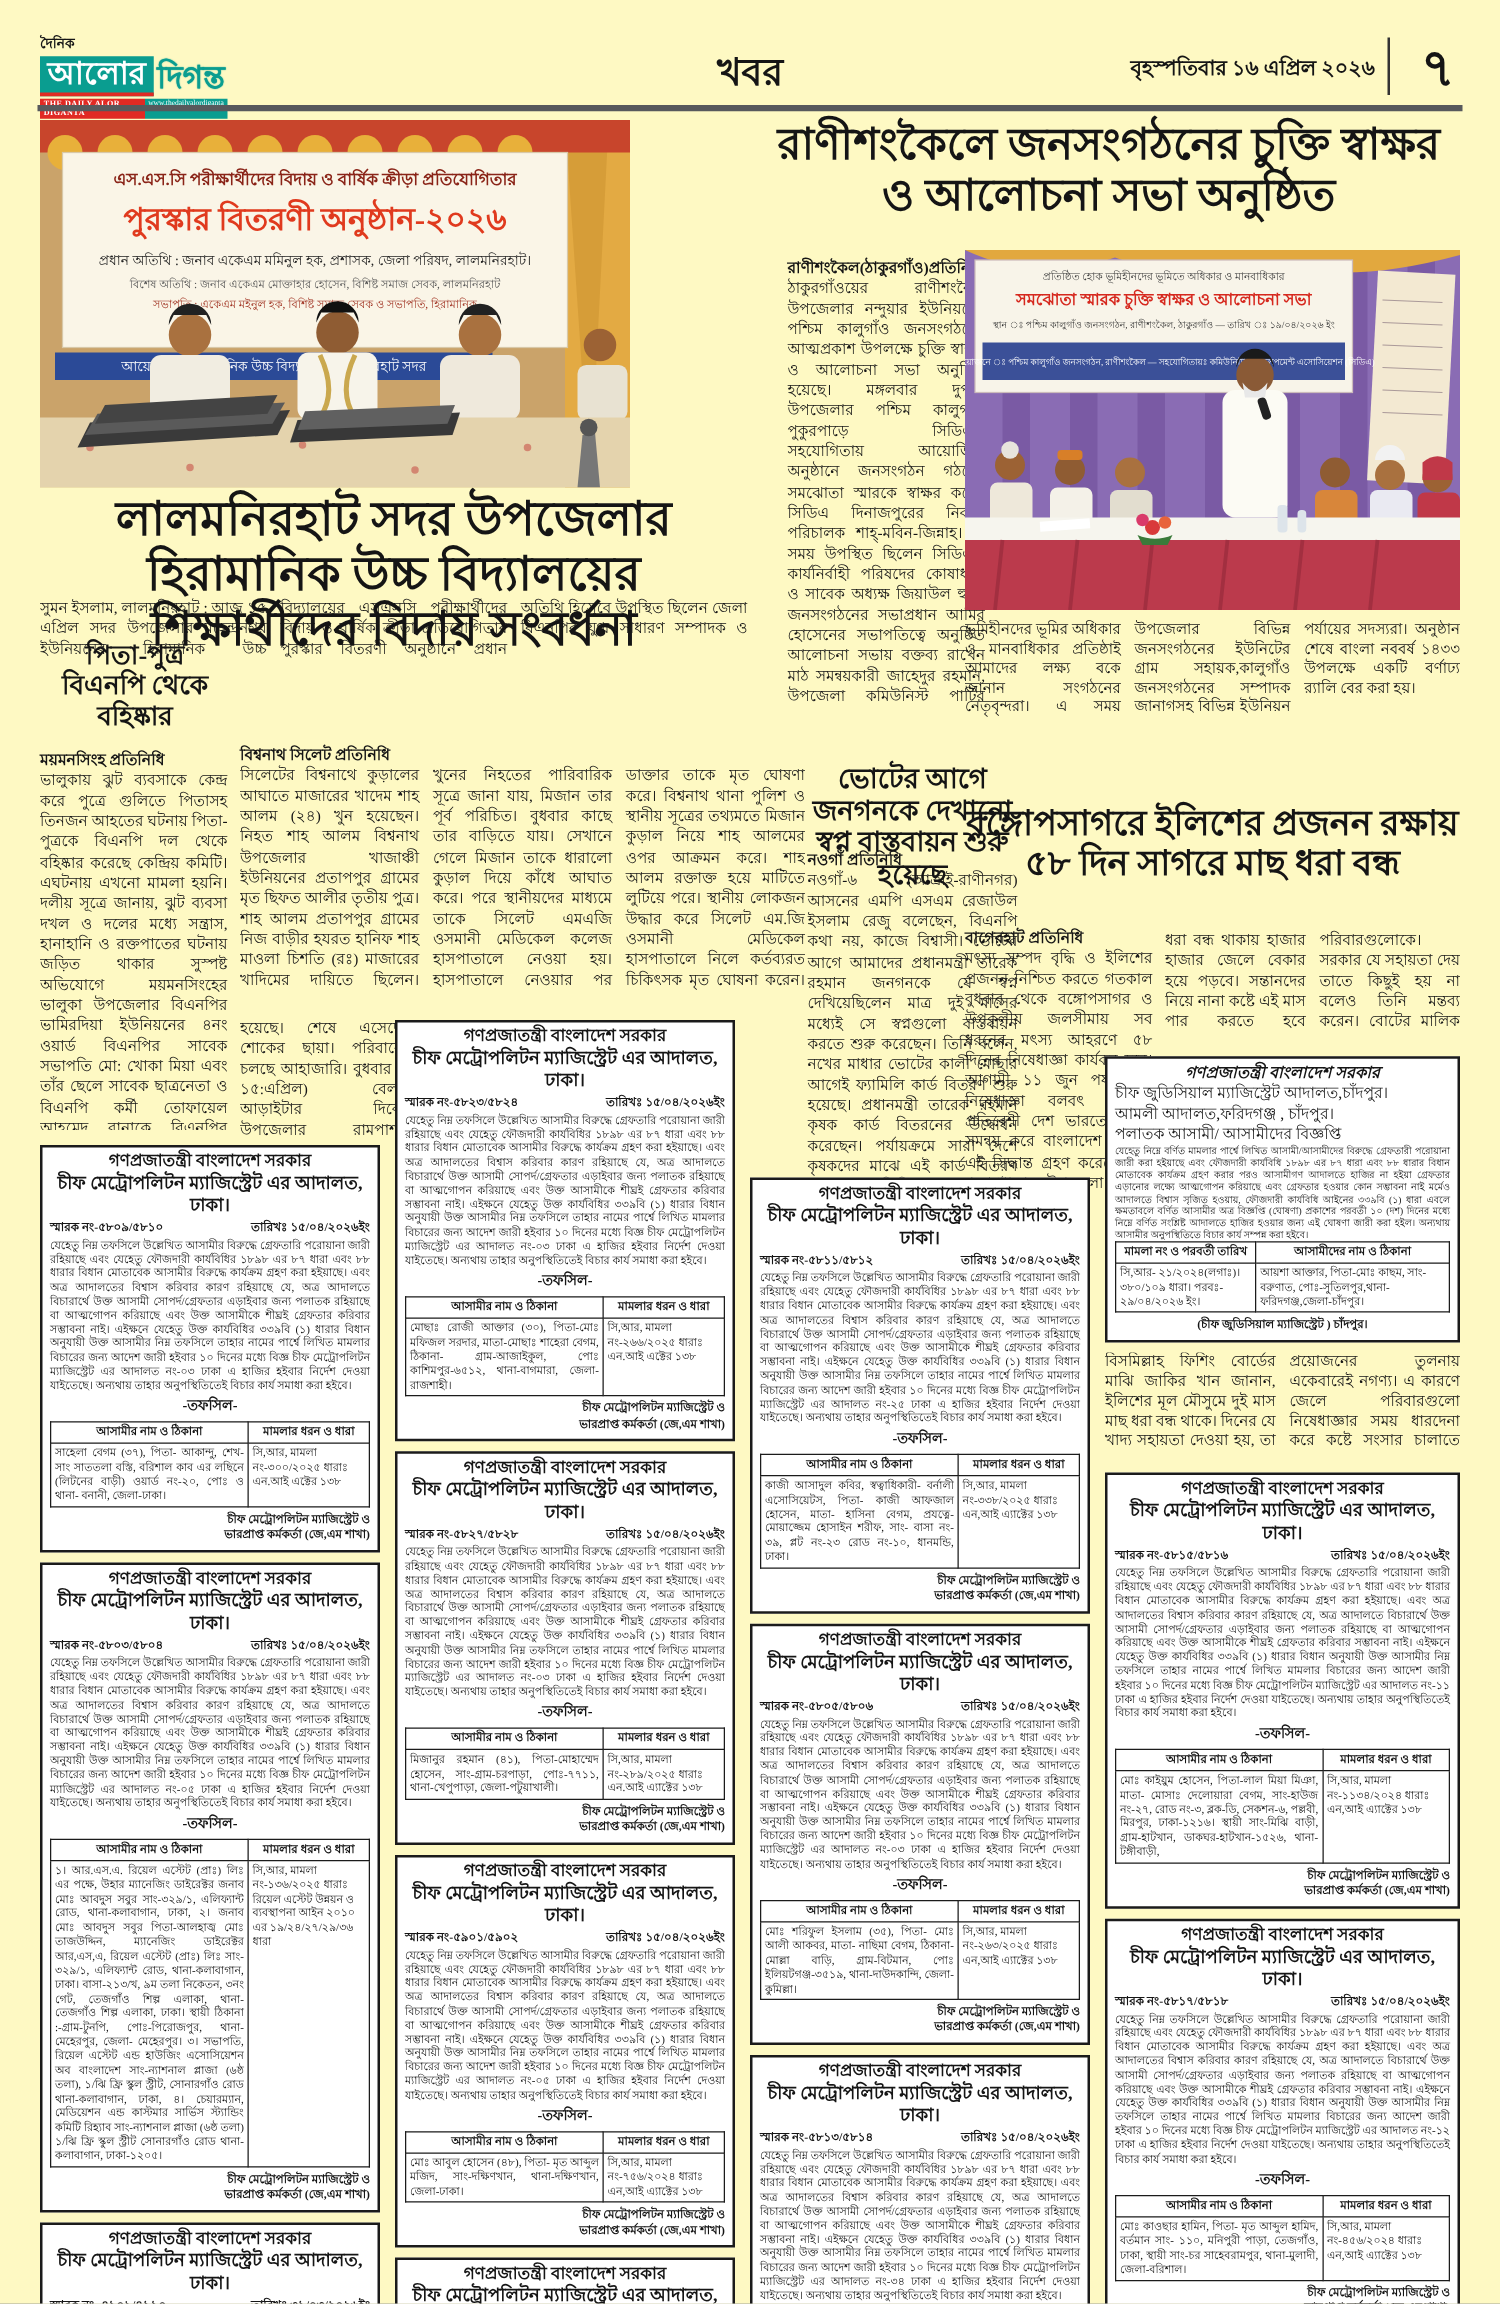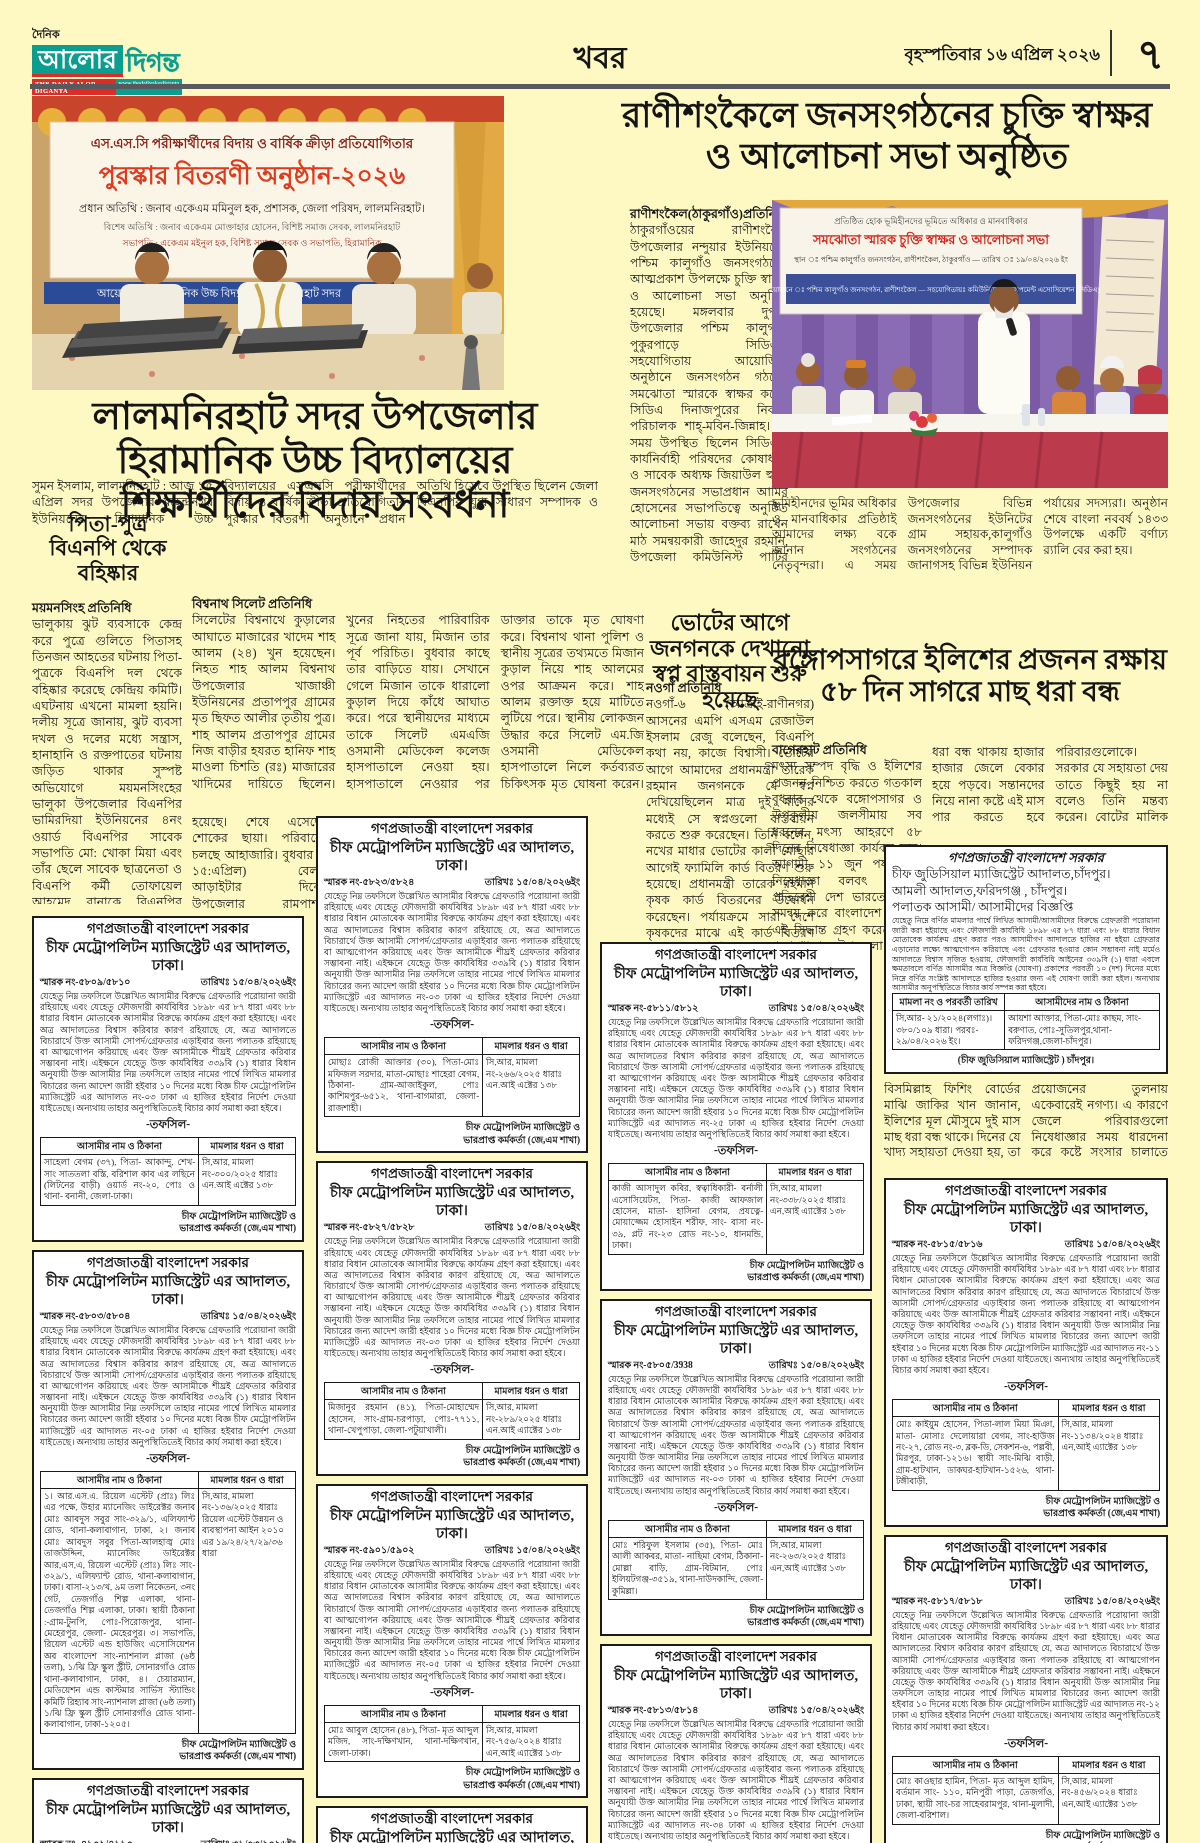--- a/index.html
+++ b/index.html
@@ -442,21 +442,21 @@
       </table>
       <div class="n-sig">
         <span class="n-sig1">চীফ মেট্রোপলিটন ম্যাজিস্ট্রেট ও</span><br><span class="n-sig2">ভারপ্রাপ্ত কর্মকর্তা (জে,এম শাখা)</span>
       </div>
     </div>
 
     <div class="notice">
       <div class="n-gov">গণপ্রজাতন্ত্রী বাংলাদেশ সরকার</div>
       <div class="n-court">চীফ মেট্রোপলিটন ম্যাজিস্ট্রেট  এর আদালত, ঢাকা।</div>
       <div class="n-meta">
-        <span class="n-memo">স্মারক নং-৫৮০৫/3938</span>
+        <span class="n-memo">স্মারক নং-৫৮০৫/৫৮০৬</span>
         <span class="n-date">তারিখঃ ১৫/০৪/২০২৬ইং</span>
       </div>
       <div class="n-body">যেহেতু নিম্ন তফসিলে উল্লেখিত আসামীর বিরুদ্ধে গ্রেফতারি পরোয়ানা জারী রহিয়াছে এবং যেহেতু ফৌজদারী কার্যবিধির ১৮৯৮ এর ৮৭ ধারা এবং ৮৮ ধারার বিধান মোতাবেক আসামীর বিরুদ্ধে কার্যক্রম গ্রহণ করা হইয়াছে। এবং অত্র আদালতের বিশ্বাস করিবার কারণ রহিয়াছে যে, অত্র আদালতে বিচারার্থে উক্ত আসামী সোপর্দ/গ্রেফতার এড়াইবার জন্য পলাতক রহিয়াছে বা আত্মগোপন করিয়াছে এবং উক্ত আসামীকে শীঘ্রই গ্রেফতার করিবার সম্ভাবনা নাই। এইক্ষনে যেহেতু উক্ত কার্যবিধির ৩৩৯বি (১) ধারার বিধান অনুযায়ী উক্ত আসামীর নিম্ন তফসিলে তাহার নামের পার্শ্বে লিখিত মামলার বিচারের জন্য আদেশ জারী হইবার ১০ দিনের মধ্যে বিজ্ঞ চীফ মেট্রোপলিটন ম্যাজিস্ট্রেট এর আদালত নং-০৩ ঢাকা এ হাজির হইবার নির্দেশ দেওয়া যাইতেছে। অন্যথায় তাহার অনুপস্থিতিতেই বিচার কার্য সমাধা করা হইবে।</div>
       <div class="n-tafsil">-তফসিল-</div>
       <table class="n-table">
         <thead>
             <tr>
           <th class="n-th1">আসামীর নাম ও ঠিকানা</th>
           <th class="n-th2">মামলার ধরন ও ধারা</th>
         </tr>

